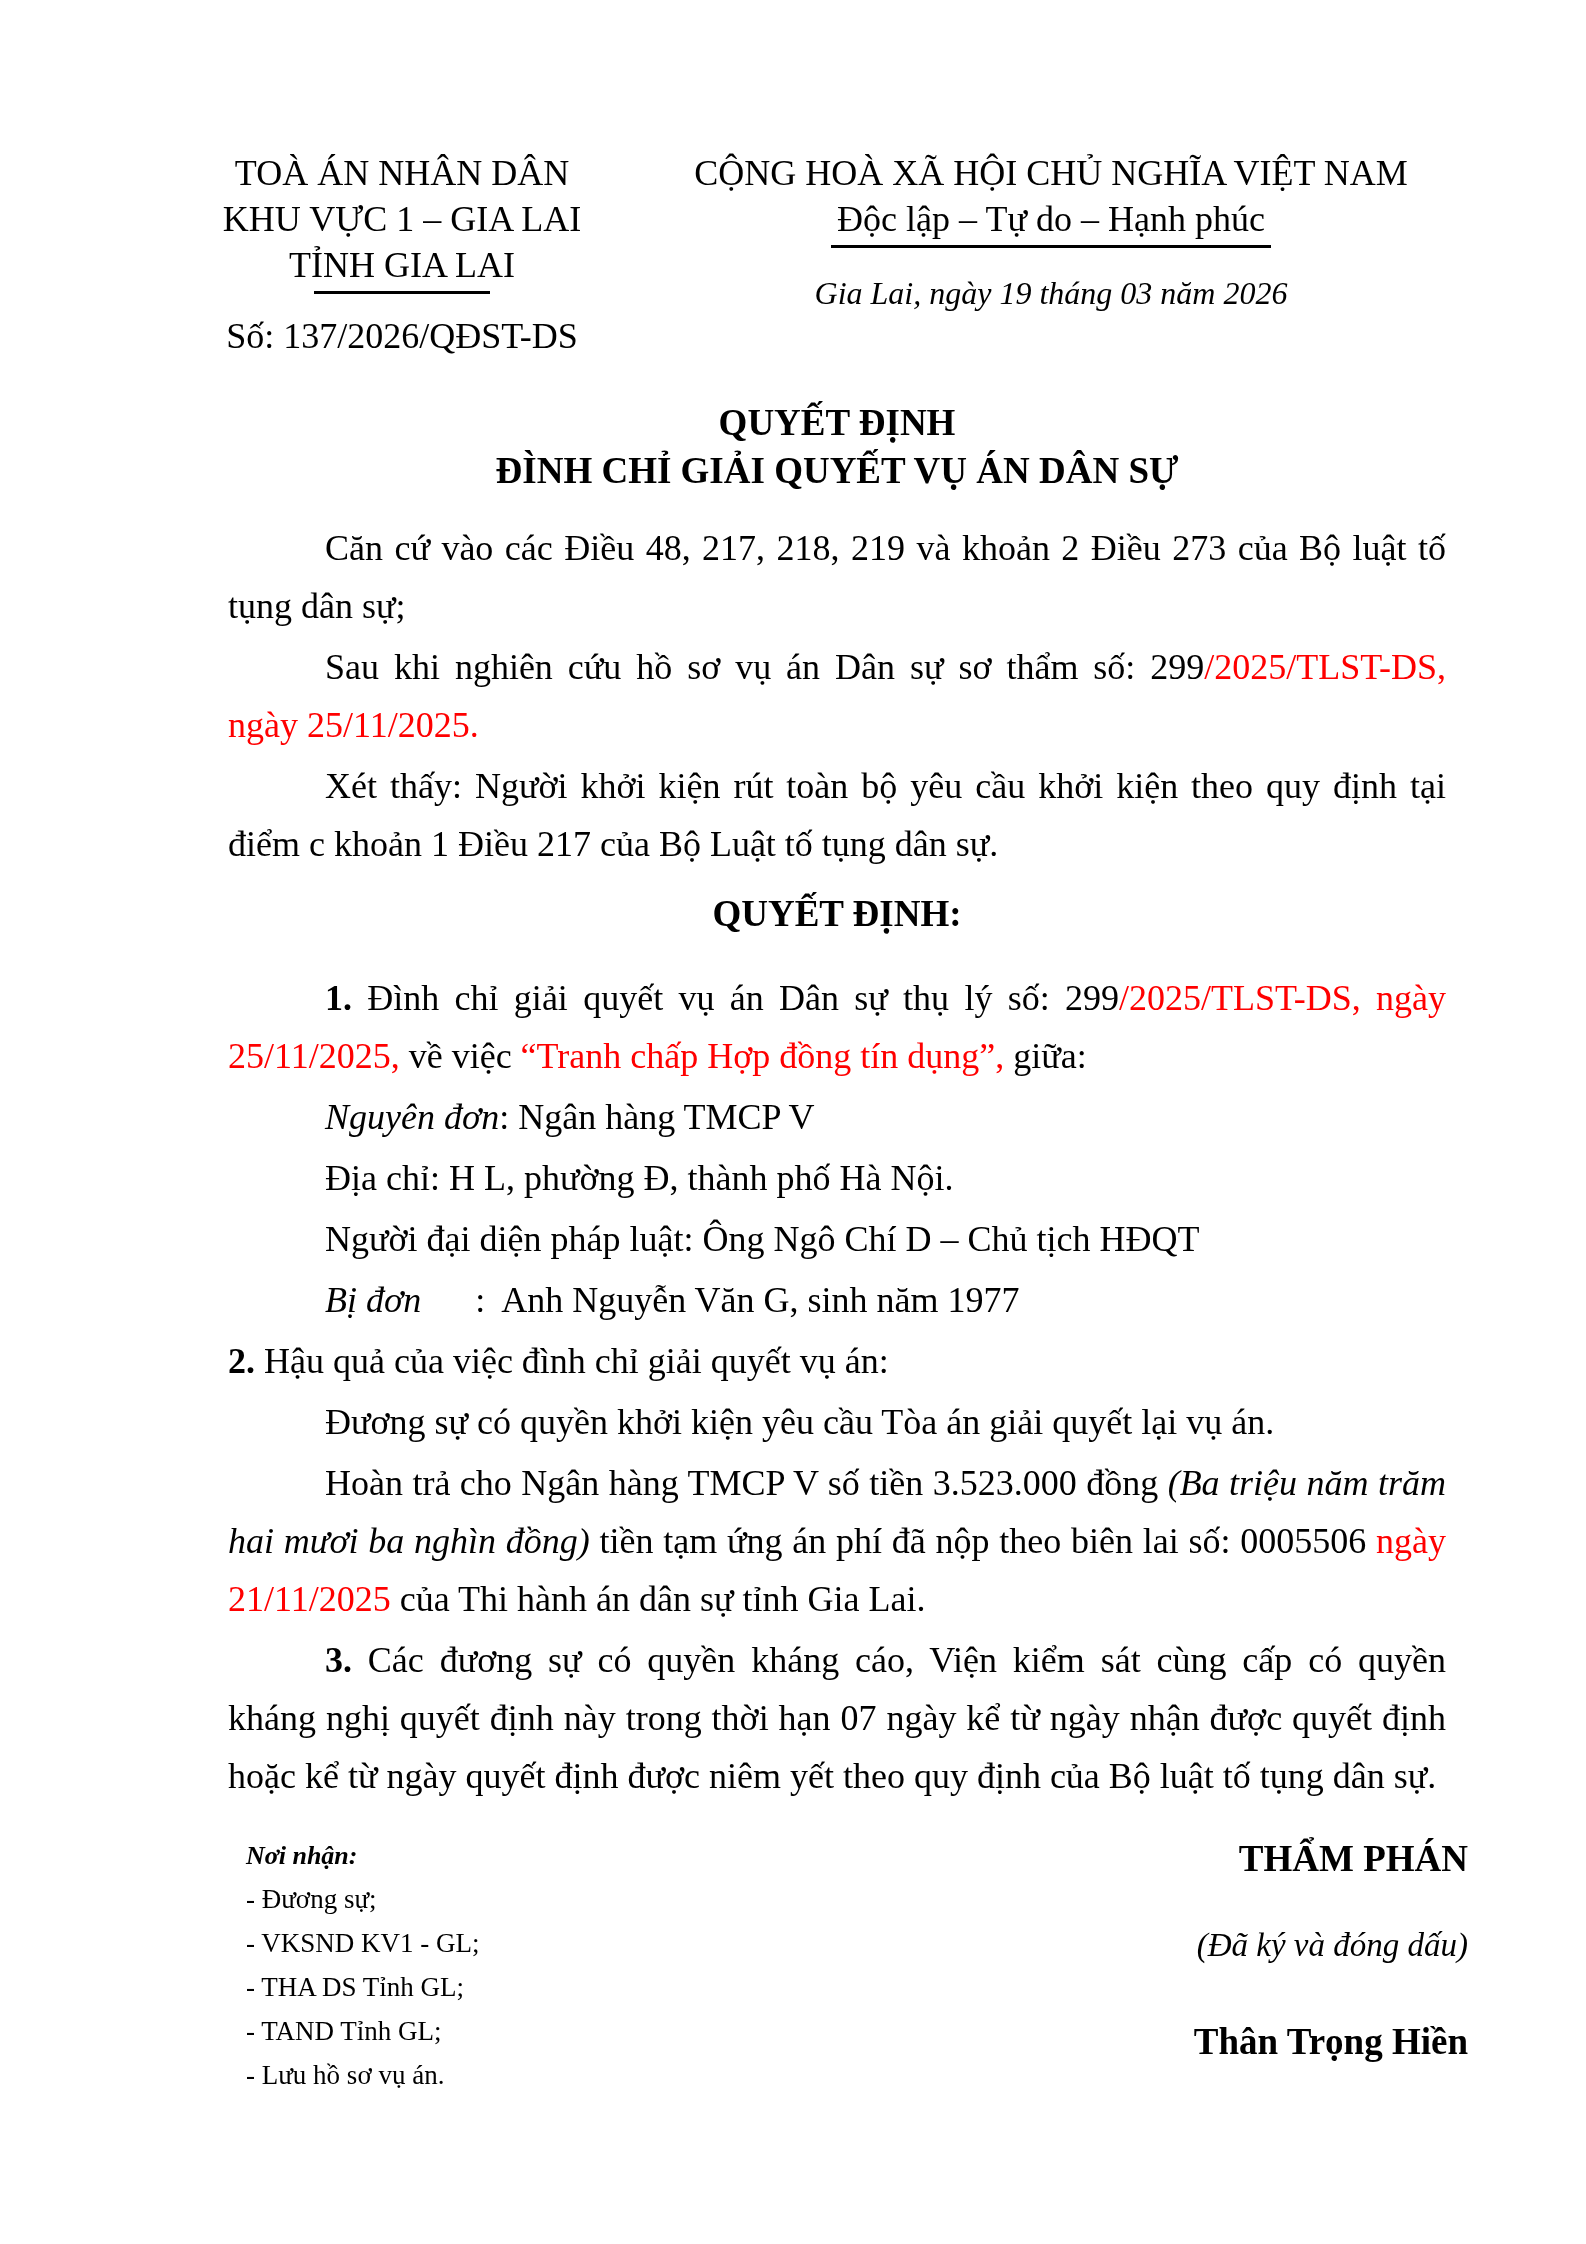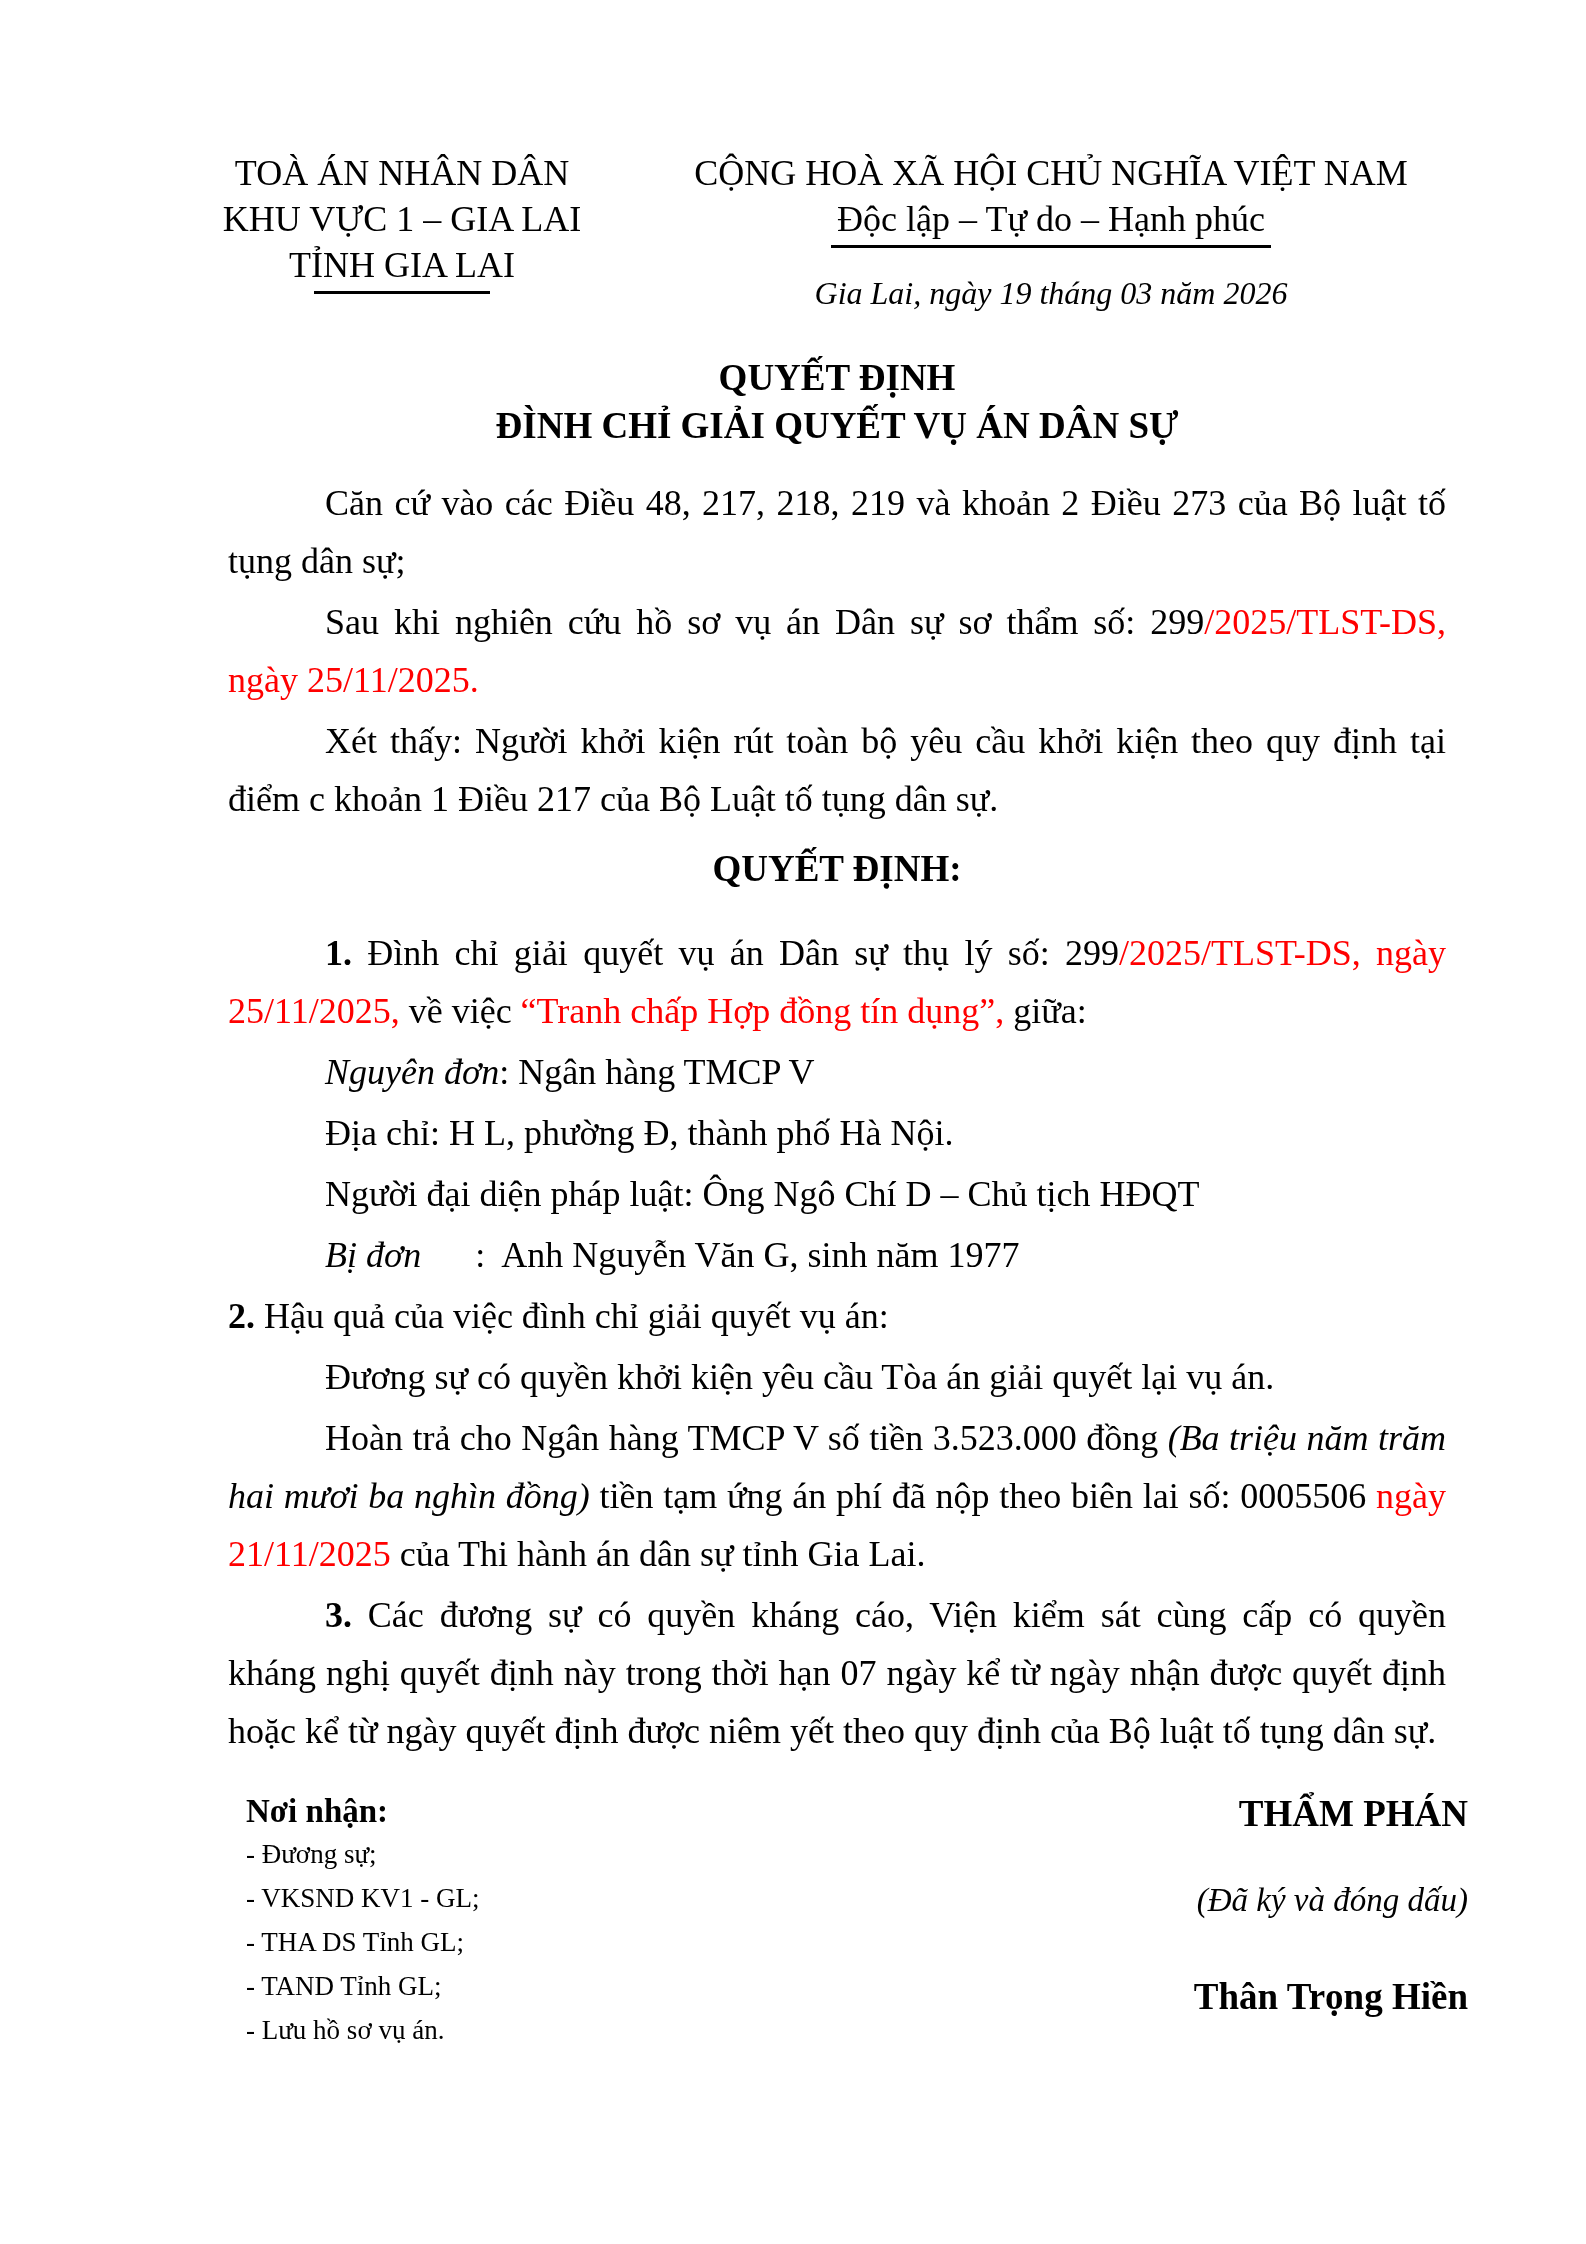--- a/index.html
+++ b/index.html
@@ -28,38 +28,39 @@
 
   
   .para{font-size:36px;line-height:58px;text-align:justify;text-indent:97px;margin:3px 0;}
   .para.no-indent{text-indent:0;}
   .section-heading{text-align:center;font-weight:bold;font-size:37px;line-height:50px;margin:16px 0 30px;}
   .party{font-size:36px;line-height:58px;text-indent:97px;margin:3px 0;}
 
   
   .footer{display:flex;margin-top:30px;}
   .f-left{margin-left:246px;}
-  .f-label{font-weight:bold;font-size:33px;line-height:42px;}
+  .f-label{font-weight:bold;font-style:italic;font-size:26px;line-height:42px;}
   .recipient{font-size:27px;line-height:44px;}
   .f-right{width:470px;margin-left:auto;margin-right:118px;text-align:right;}
   .judge-title{font-weight:bold;font-size:37px;line-height:48px;}
   .sign-note{font-style:italic;font-size:33px;margin-top:44px;}
   .judge-name{font-weight:bold;font-size:37px;margin-top:56px;}
 </style>
 </head>
 <body>
 
 <div class="page">
 
   <div class="header">
     <div class="h-left">
       <div class="h-line">TOÀ ÁN NHÂN DÂN</div>
       <div class="h-line">KHU VỰC 1 – GIA LAI</div>
       <div class="h-line">TỈNH GIA LAI</div>
       <div class="rule"></div>
+      <div class="doc-number">Số: 137/2026/QĐST-DS</div>
     </div>
     <div class="h-right">
       <div class="h-line">CỘNG HOÀ XÃ HỘI CHỦ NGHĨA VIỆT NAM</div>
       <div class="h-line"><span class="motto">Độc lập – Tự do – Hạnh phúc</span></div>
       <div class="date-line">Gia Lai, ngày 19 tháng 03 năm 2026</div>
     </div>
   </div>
 
   <div class="content">
 

